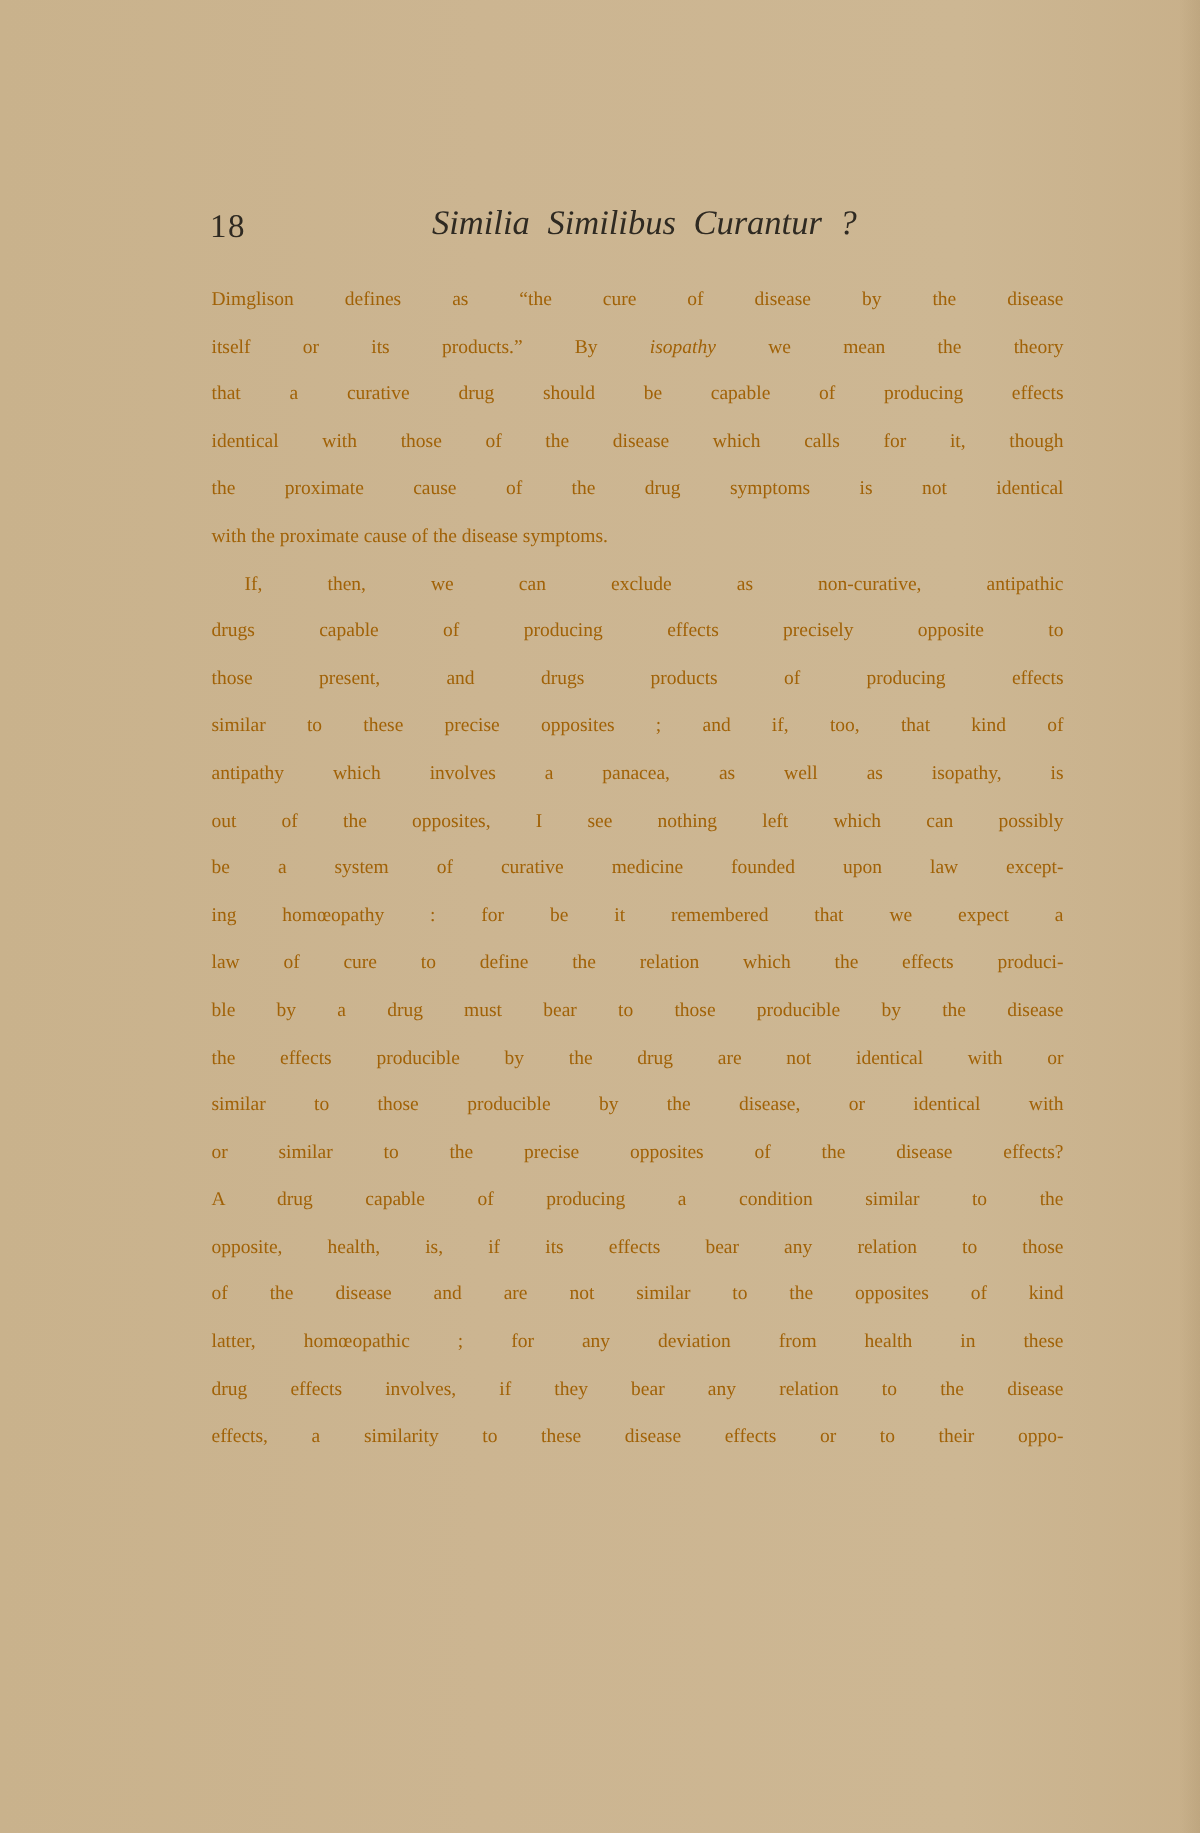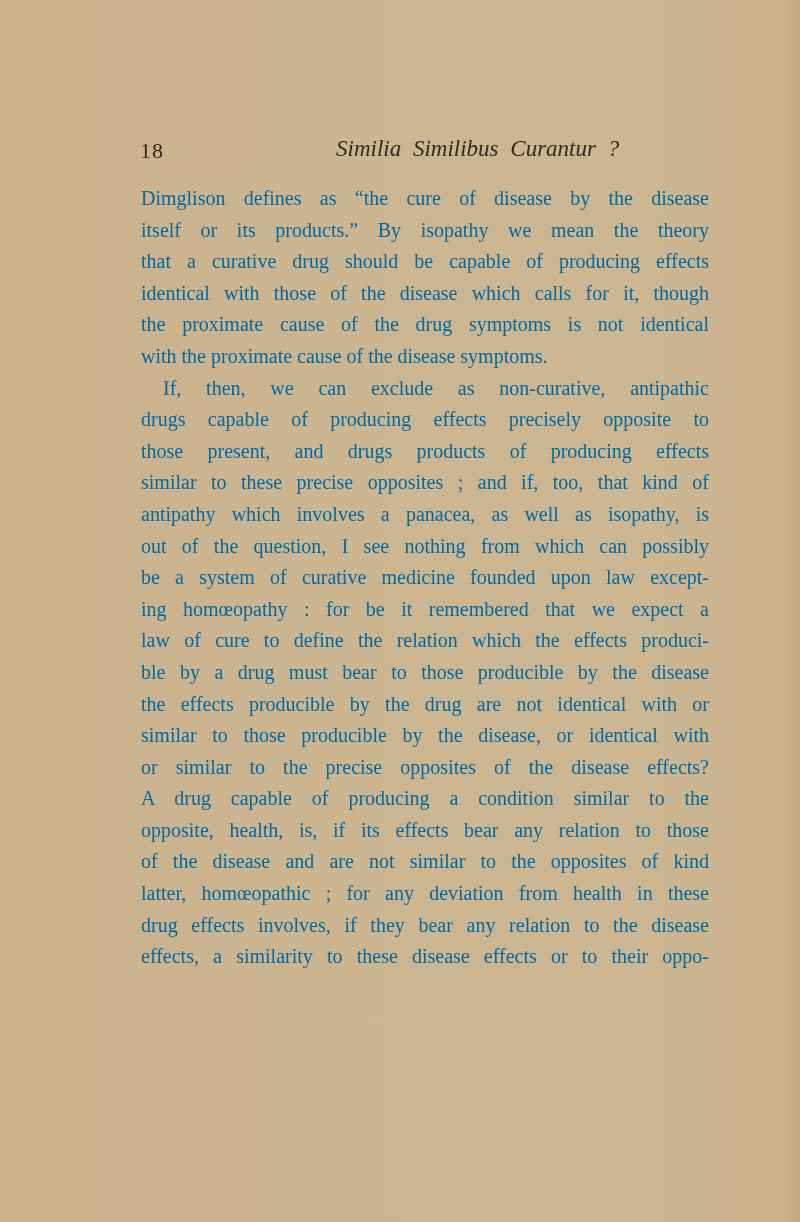--- a/index.html
+++ b/index.html
@@ -37,46 +37,46 @@
     color: #2f2a22;
   }
   .running-title {
     position: absolute;
     left: 148px;
     top: 2px;
     font-size: 23px;
     font-style: italic;
     word-spacing: 6px;
     color: #2f2a22;
-    margin-left: 48px;
   }
   .body-text {
     position: absolute;
     top: 183px;
     left: 141px;
     width: 568px;
   }
   .line {
     display: block;
     height: 31.6px;
     line-height: 31.6px;
-    font-size: 20px;
+    font-size: 13px;
     text-align: justify;
     text-align-last: justify;
     white-space: nowrap;
     overflow: visible;
-    color: #0369a1;
+    color: #a16207;
   }
   .line.last {
     text-align-last: left;
   }
   .line.indent {
     padding-left: 22px;
   }
   .line span.it {
+    font-style: italic;
   }
   .edge-shadow {
     position: absolute;
     right: 0; top: 0;
     width: 14px; height: 100%;
     background: linear-gradient(90deg, rgba(0,0,0,0) 0%, rgba(120,95,55,0.12) 100%);
   }
 </style>
 </head>
 <body>
@@ -92,21 +92,21 @@
     <span class="line"><span>itself or its products.”  By </span><span class="it">isopathy</span><span> we mean the theory</span></span>
     <span class="line">that a curative drug should be capable of producing effects</span>
     <span class="line">identical with those of the disease which calls for it, though</span>
     <span class="line">the proximate cause of the drug symptoms is not identical</span>
     <span class="line last">with the proximate cause of the disease symptoms.</span>
     <span class="line indent">If, then, we can exclude as non-curative, antipathic</span>
     <span class="line">drugs capable of producing effects precisely opposite to</span>
     <span class="line">those present, and drugs products of producing effects</span>
     <span class="line">similar to these precise opposites ; and if, too, that kind of</span>
     <span class="line">antipathy which involves a panacea, as well as isopathy, is</span>
-    <span class="line">out of the question, I see nothing from which can possibly</span>
+    <span class="line">out of the opposites, I see nothing left which can possibly</span>
     <span class="line">be a system of curative medicine founded upon law except-</span>
     <span class="line">ing homœopathy : for be it remembered that we expect a</span>
     <span class="line">law of cure to define the relation which the effects produci-</span>
     <span class="line">ble by a drug must bear to those producible by the disease</span>
     <span class="line">the effects producible by the drug are not identical with or</span>
     <span class="line">similar to those producible by the disease, or identical with</span>
     <span class="line">or similar to the precise opposites of the disease effects?</span>
     <span class="line">A drug capable of producing a condition similar to the</span>
     <span class="line">opposite, health, is, if its effects bear any relation to those</span>
     <span class="line">of the disease and are not similar to the opposites of kind</span>

